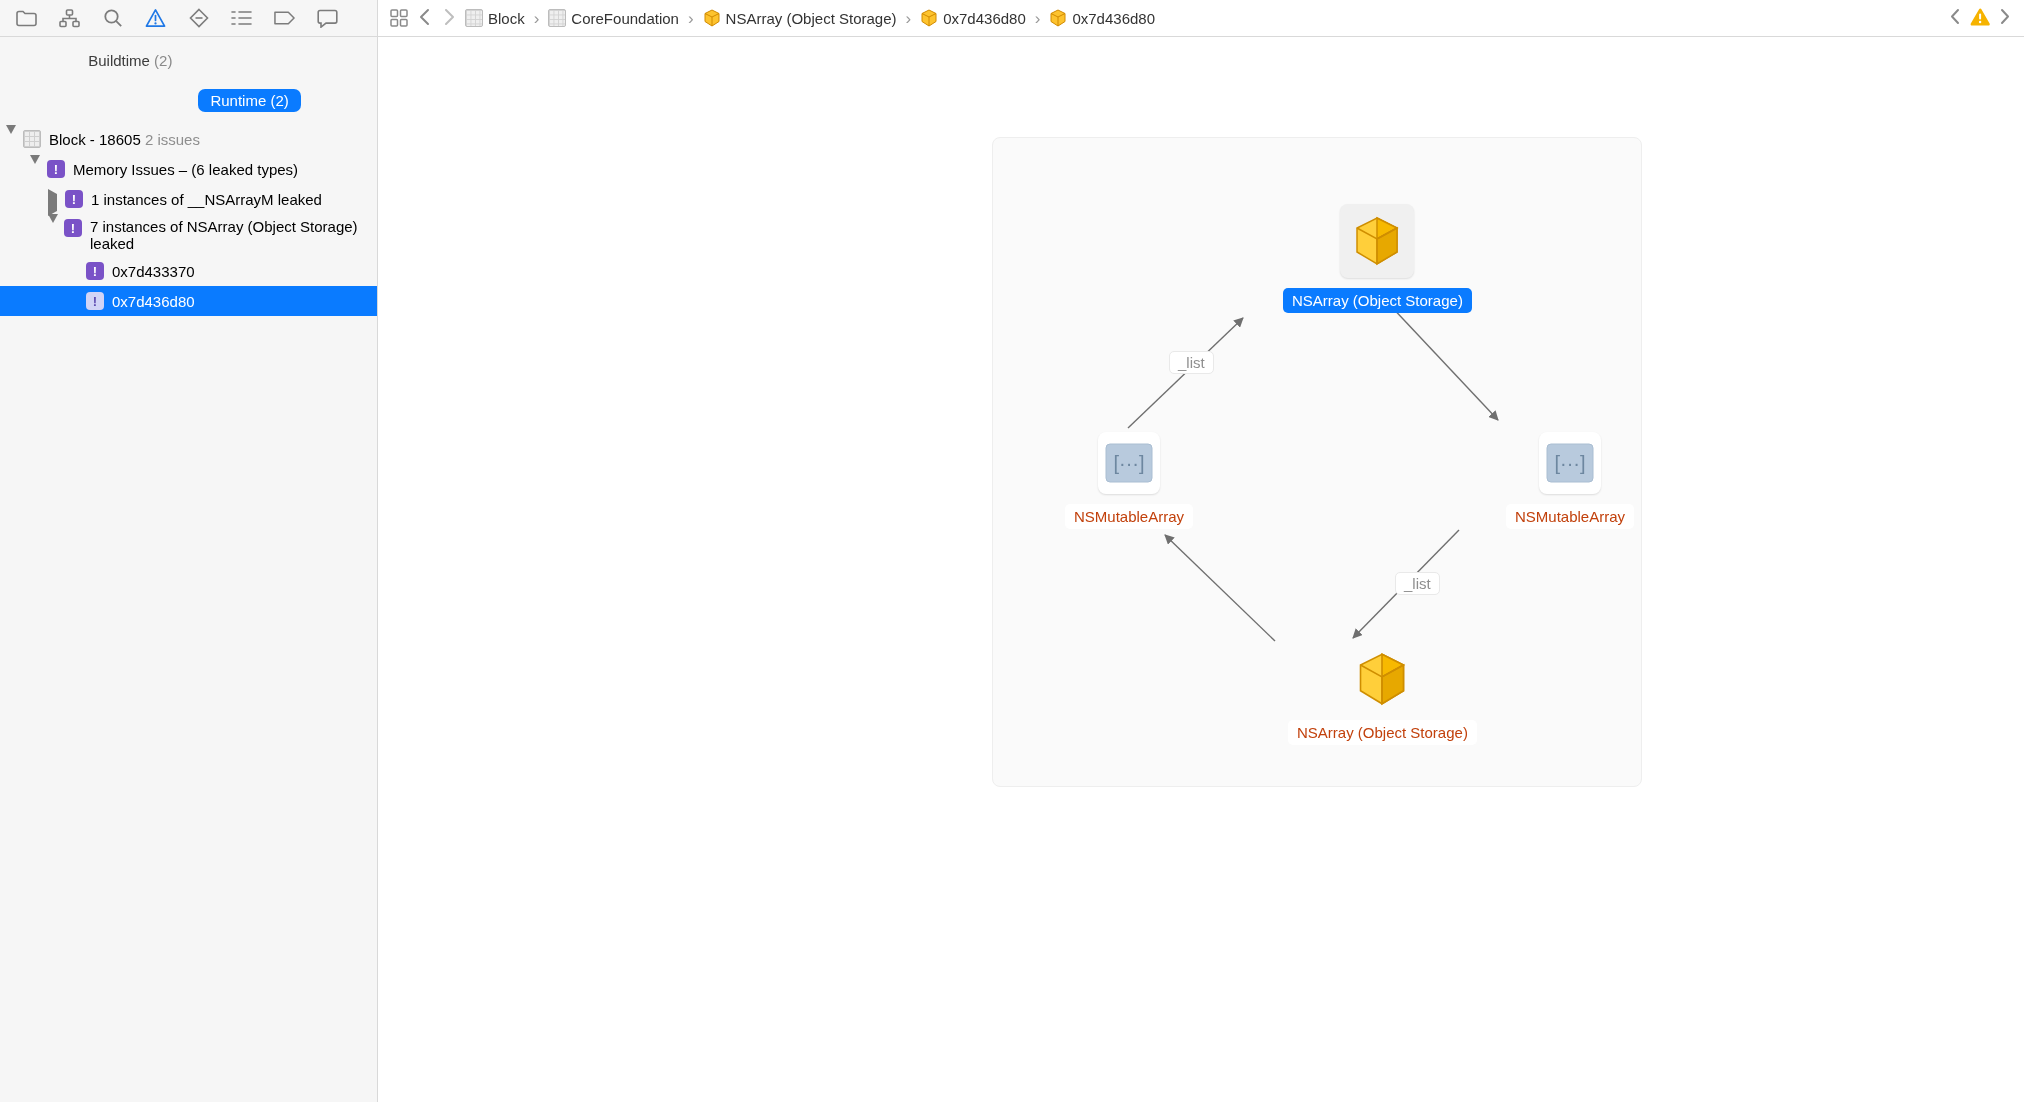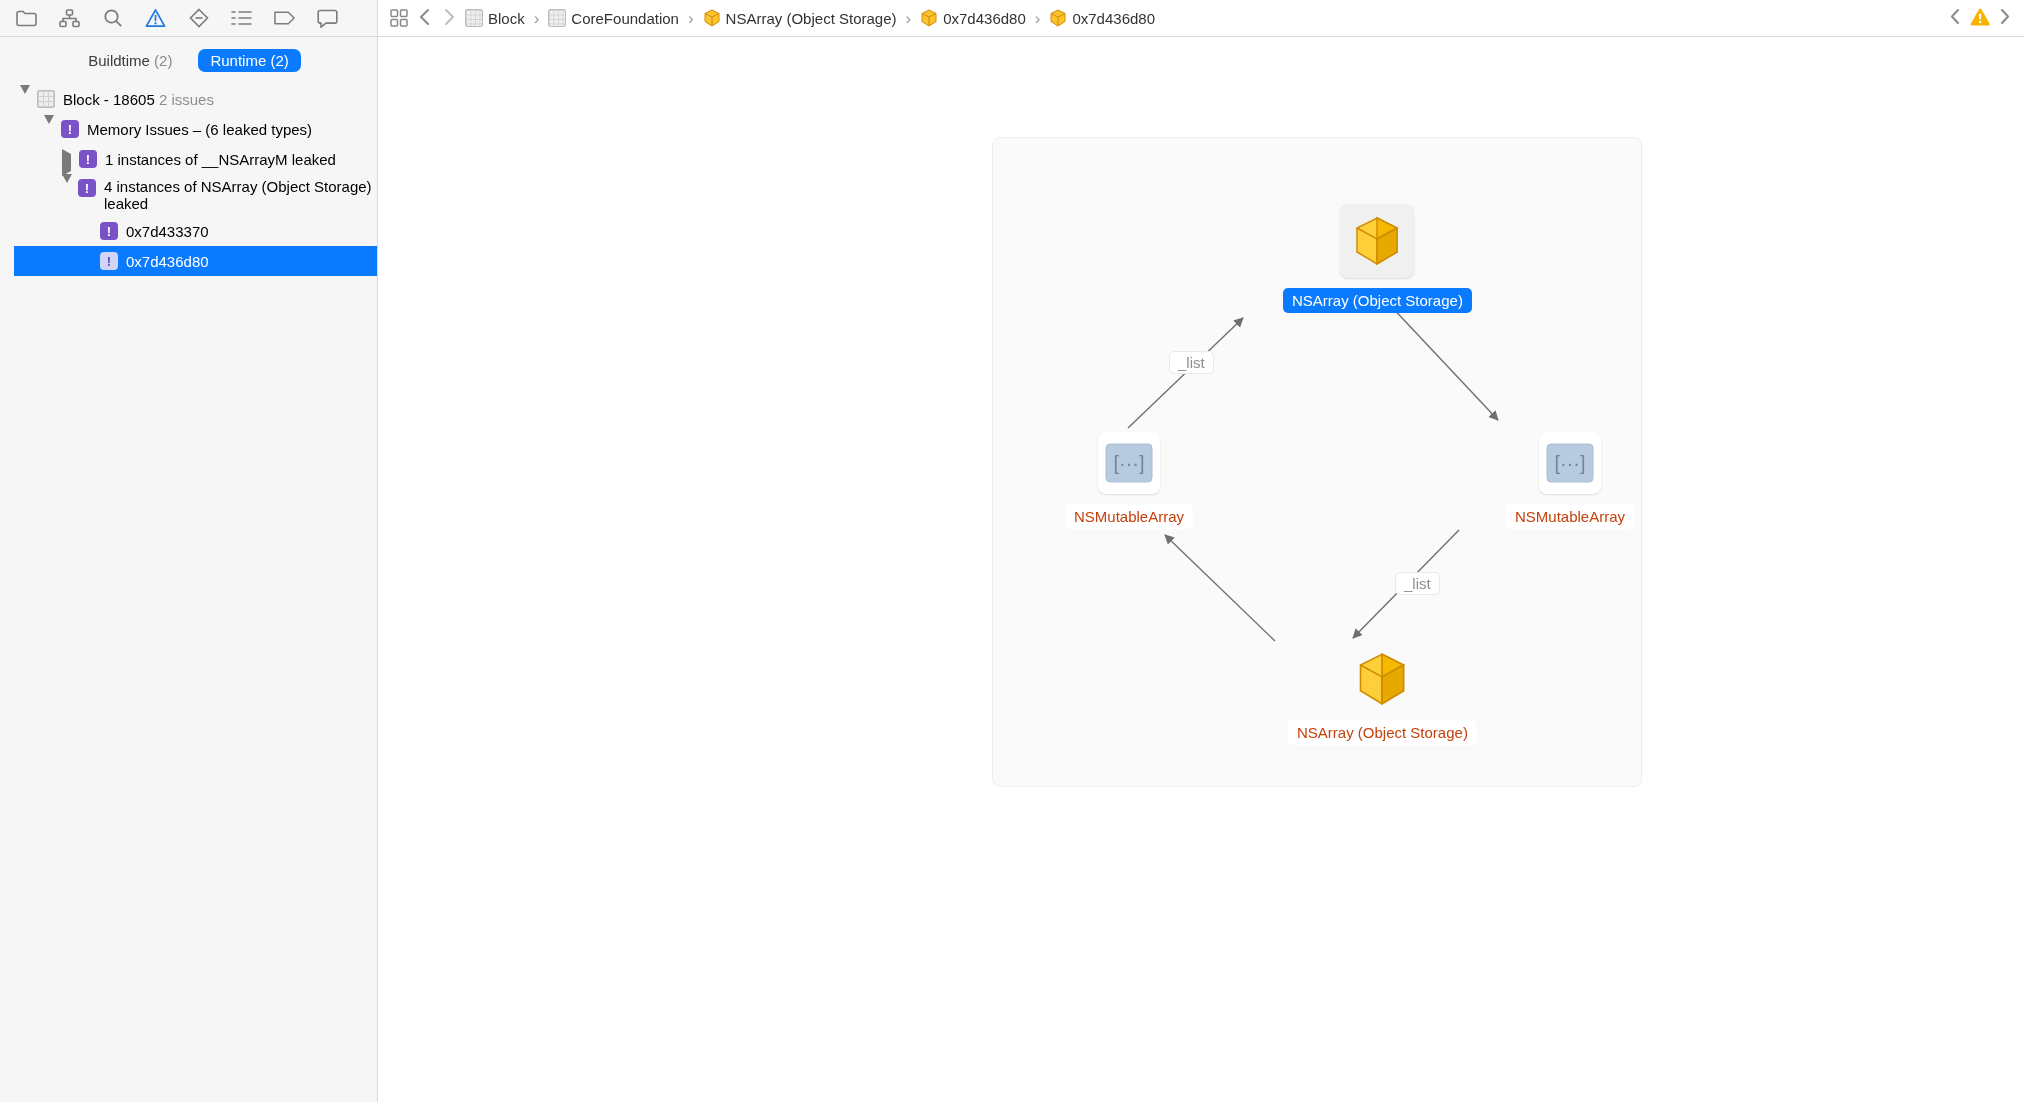--- a/index.html
+++ b/index.html
@@ -30,25 +30,25 @@
   padding: 12px 0;
 }
 .tab {
   padding: 3px 12px;
   border-radius: 7px;
   font-size: 15px;
   color:#3c3c3c;
   text-align:right;
 }
 .tab .count { color:#8a8a8a; }
-.tab.active { background:#0a7bff; color:#fff; }
+.tab.active { background:#0a7bff; color:#fff;margin-top:40px; }
 .tab.active .count { color:#fff; }
 
 .tree { flex:1; overflow:auto; }
-.node { display:flex; align-items:center; height:30px; white-space:nowrap;margin-left:14px; }
+.node { display:flex; align-items:center; height:30px; white-space:nowrap; }
 .node.sel { background:#0a7bff; color:#fff; }
 .node.sel .purple-badge { background:#e7def6; color:#6846a8; opacity:.9; }
 .disclosure { width:11px; height:11px; margin-right:6px; position:relative; }
 .tri-right { width:0;height:0;border-top:5.5px solid transparent;border-bottom:5.5px solid transparent;border-left:9px solid #7a7a7a;}
 .tri-down  { width:0;height:0;border-left:5.5px solid transparent;border-right:5.5px solid transparent;border-top:9px solid #7a7a7a;}
 .node-label { overflow:hidden; text-overflow:ellipsis; }
 .purple-badge {
   width:18px;height:18px;border-radius:4px;
   background:#7a52c7;color:#fff;
   font-weight:700;font-size:13px;
@@ -203,21 +203,21 @@
         <span class="node-label">Memory Issues – (6 leaked types)</span>
       </div>
       <div class="node" style="padding-left:48px">
         <span class="disclosure"><span class="tri-right"></span></span>
         <span class="purple-badge">!</span>
         <span class="node-label">1 instances of __NSArrayM leaked</span>
       </div>
       <div class="node" style="padding-left:48px;height:auto;padding-top:4px;padding-bottom:4px;align-items:flex-start">
         <span class="disclosure" style="margin-top:5px"><span class="tri-down"></span></span>
         <span class="purple-badge" style="margin-top:1px">!</span>
-        <span class="node-label" style="white-space:normal">4 instances of NSArray (Object Storage) leaked</span>
+        <span class="node-label" style="white-space:normal">7 instances of NSArray (Object Storage) leaked</span>
       </div>
       <div class="node" style="padding-left:86px">
         <span class="purple-badge">!</span>
         <span class="node-label">0x7d433370</span>
       </div>
       <div class="node sel" style="padding-left:86px">
         <span class="purple-badge">!</span>
         <span class="node-label">0x7d436d80</span>
       </div>
     </div>

